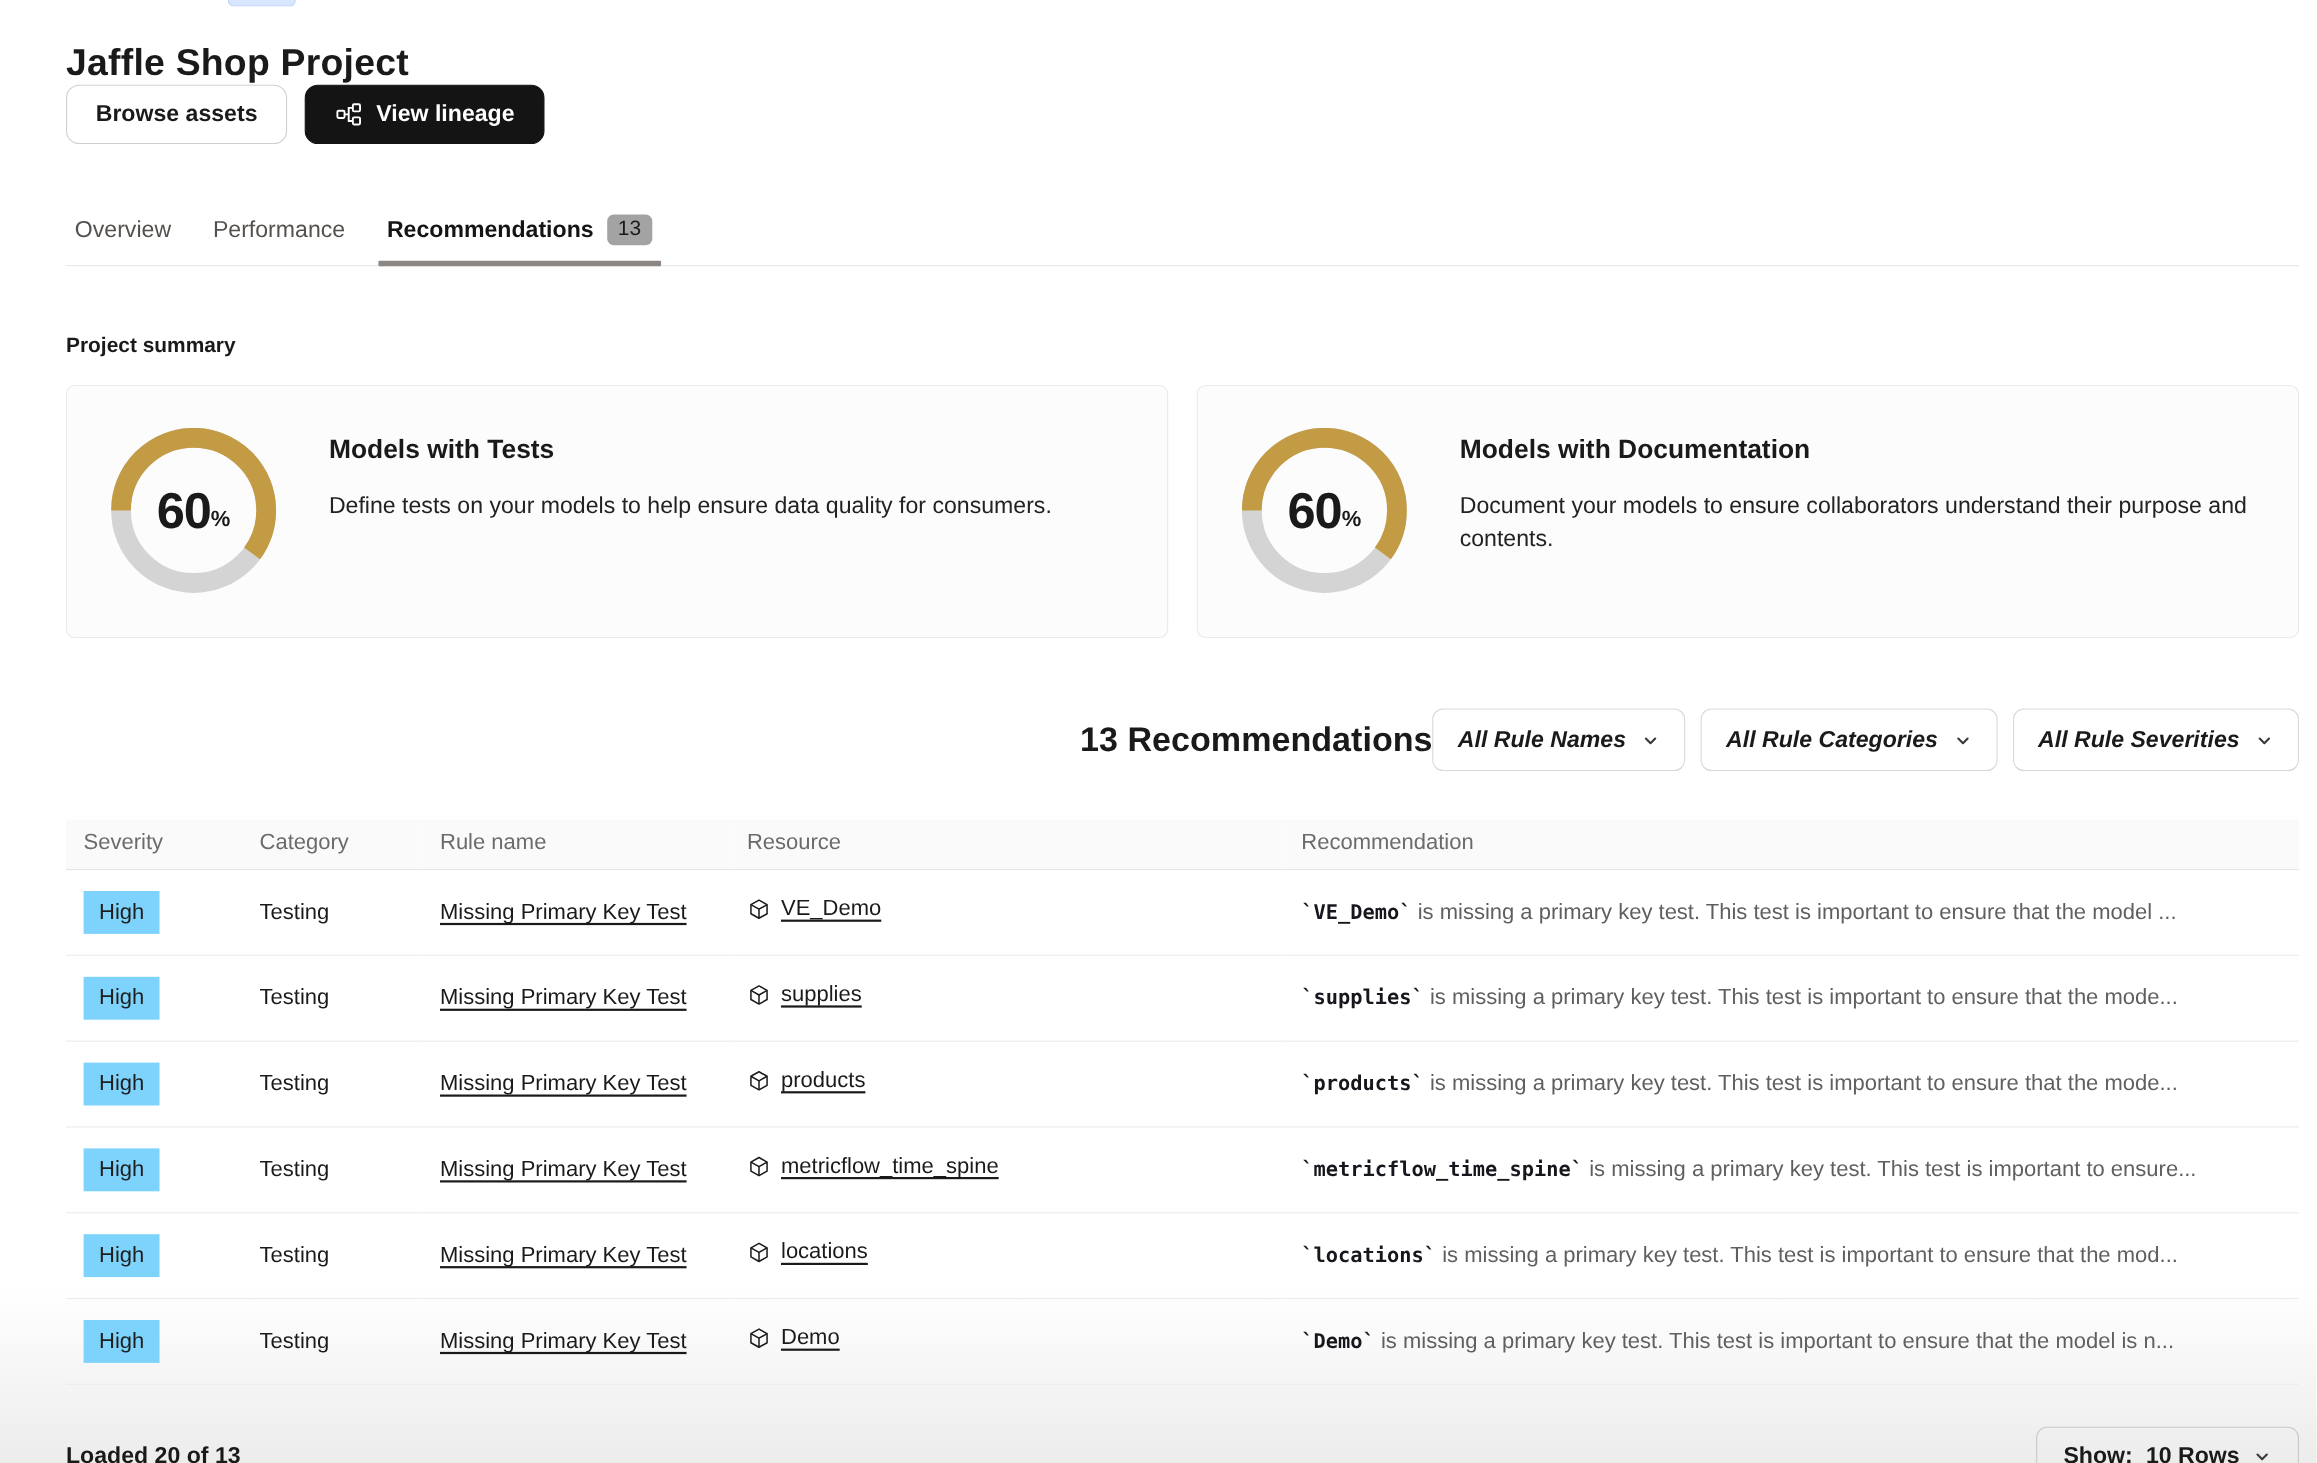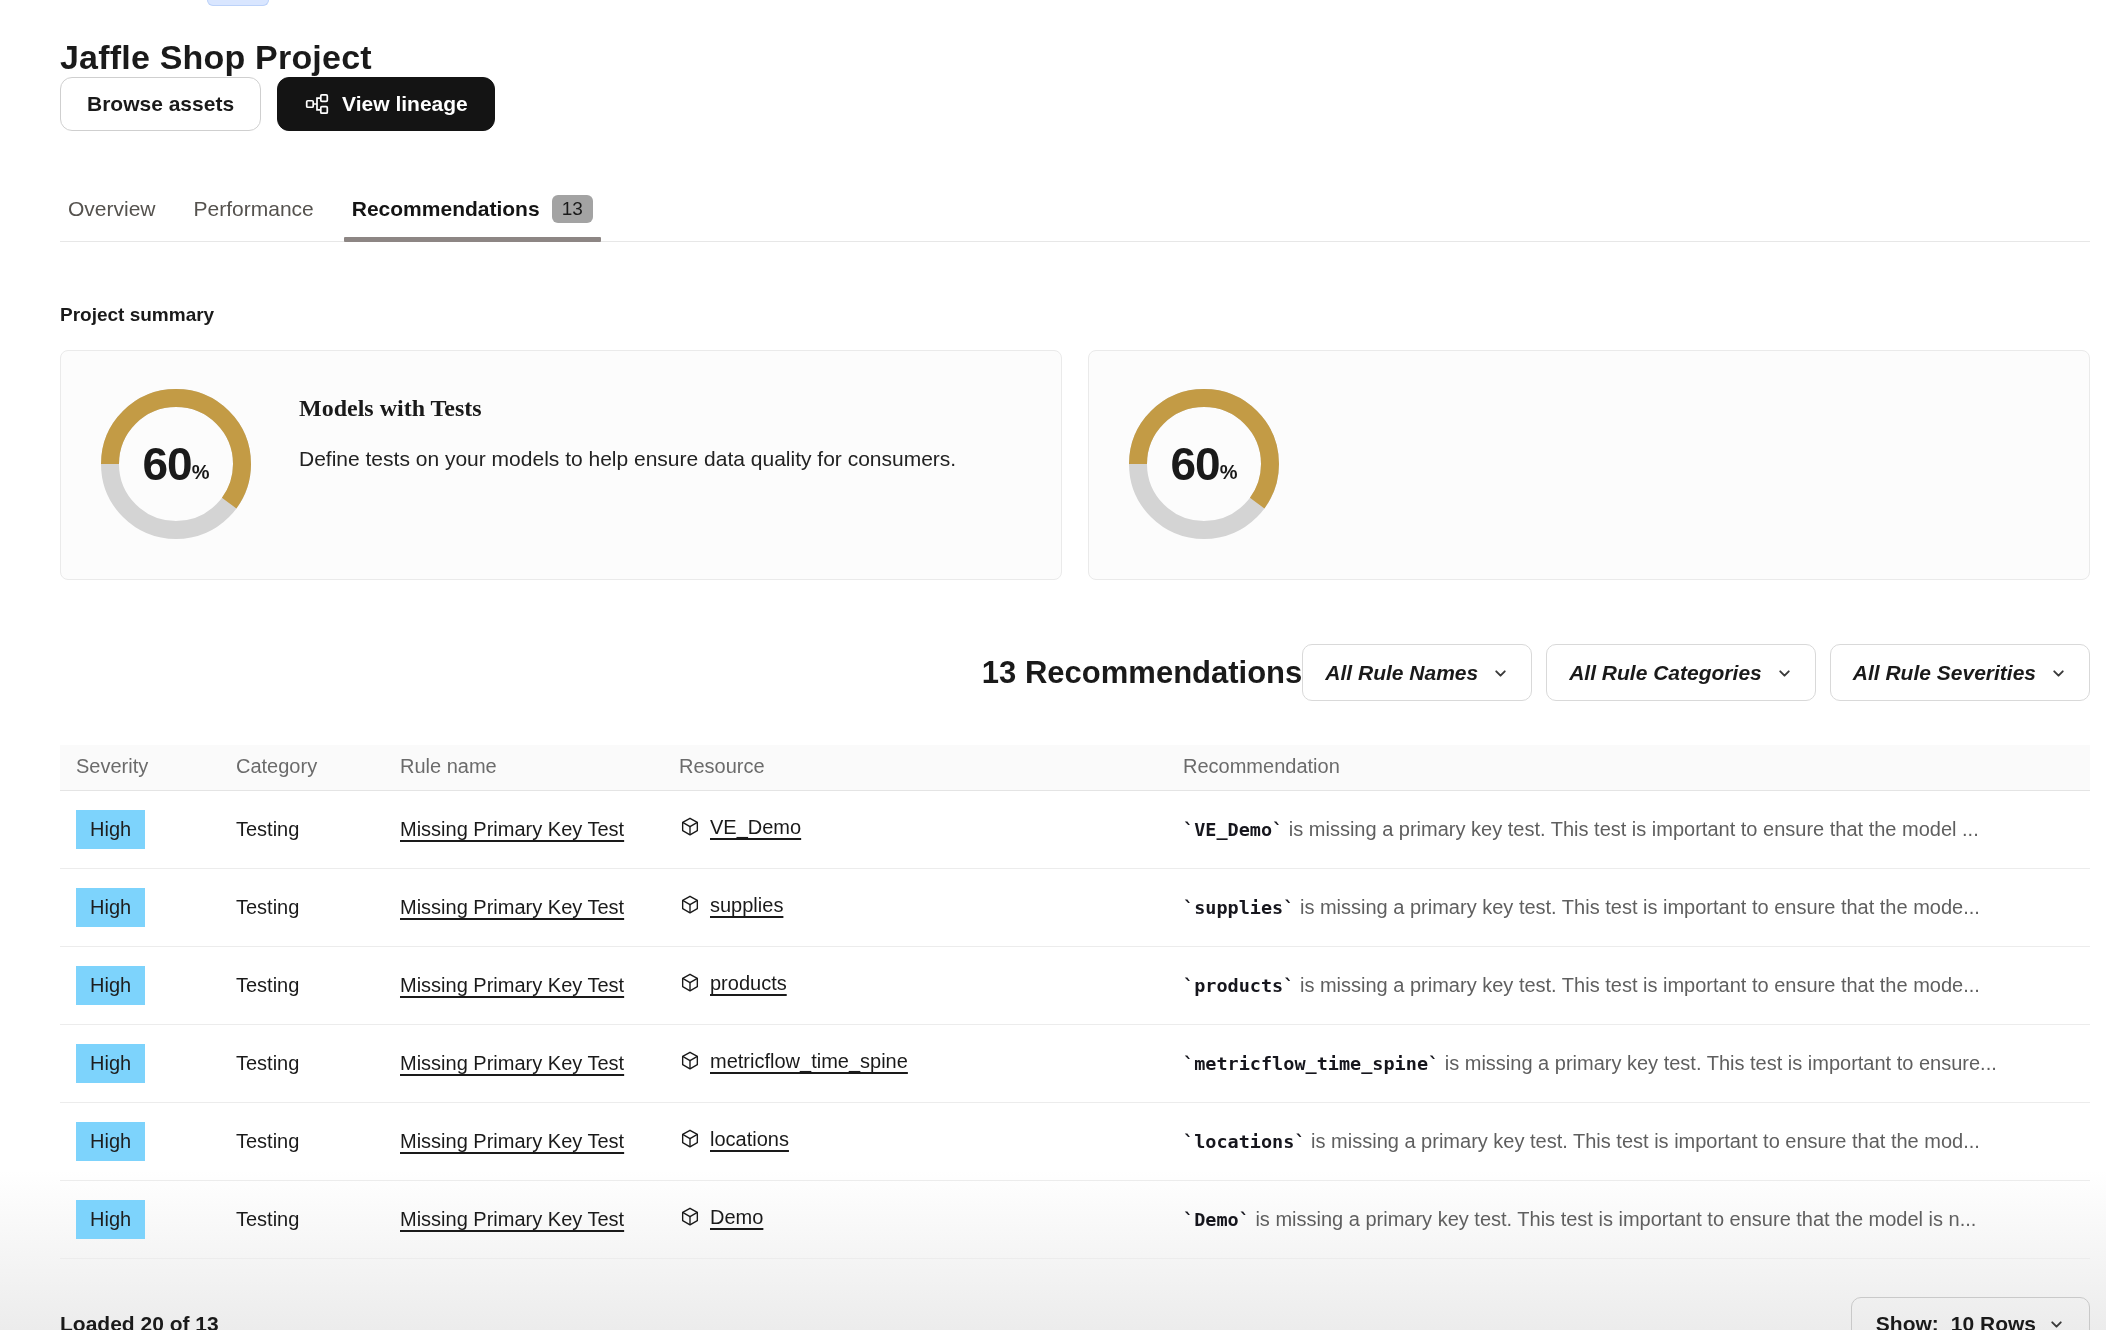--- a/index.html
+++ b/index.html
@@ -59,21 +59,21 @@
     gap:48px;
   }
   .donut-wrap{ position:relative; width:150px; height:150px; flex:0 0 auto; }
   .donut-wrap svg{ transform:rotate(-90deg); }
   .donut-label{
     position:absolute; inset:0; display:flex; align-items:center; justify-content:center;
   }
   .donut-num{ font-size:46px; font-weight:600; letter-spacing:-1px; }
   .donut-pct{ font-size:20px; font-weight:600; align-self:center; margin-top:16px; }
   .card-text{ padding-top:6px; }
-  .card-title{ font-size:24px; font-weight:700; margin-bottom:22px;font-family:Liberation Serif, serif; }
+  .card-title{ font-size:24px; font-weight:700; margin-bottom:22px; }
   .card-desc{ font-size:21px; line-height:30px; color:#222; max-width:880px; }
 
   .rec-header{
     display:flex; justify-content:flex-end; align-items:center;
     margin:64px 16px 0 60px;
   }
   .rec-heading{ font-size:31px; font-weight:600; }
   .filters{ display:flex; gap:14px; }
   .filter-btn{
     display:inline-flex; align-items:center; gap:14px; height:57px; padding:0 22px;
@@ -187,20 +187,24 @@
     <div class="donut-wrap">
       <svg width="150" height="150" viewBox="0 0 150 150" fill="none">
         <circle class="donut-track" cx="75" cy="75" r="66" stroke-width="18" stroke="#d4d4d4"></circle>
         <circle class="donut-fill" cx="75" cy="75" r="66" stroke-width="18" stroke="#c39b45" stroke-dasharray="248.81413816431163 414.6902302738527" transform="rotate(-90 75 75)"></circle>
       </svg>
       <div class="donut-label">
         <span class="donut-num">60</span>
         <span class="donut-pct">%</span>
       </div>
     </div>
+    <div class="card-text">
+      <div class="card-title">Models with Documentation</div>
+      <div class="card-desc">Document your models to ensure collaborators understand their purpose and contents.</div>
+    </div>
   </div>
 </section>
 
 <div class="rec-header">
   <h2 class="rec-heading">13 Recommendations</h2>
   <div class="filters">
     <button class="filter-btn">
       <span>All Rule Names</span>
       <svg class="chev" width="17" height="17" viewBox="0 0 16 16" fill="none" stroke="#3a3a3a" stroke-width="1.8" stroke-linecap="round" stroke-linejoin="round">
           <polyline points="4,6 8,10 12,6"></polyline>

